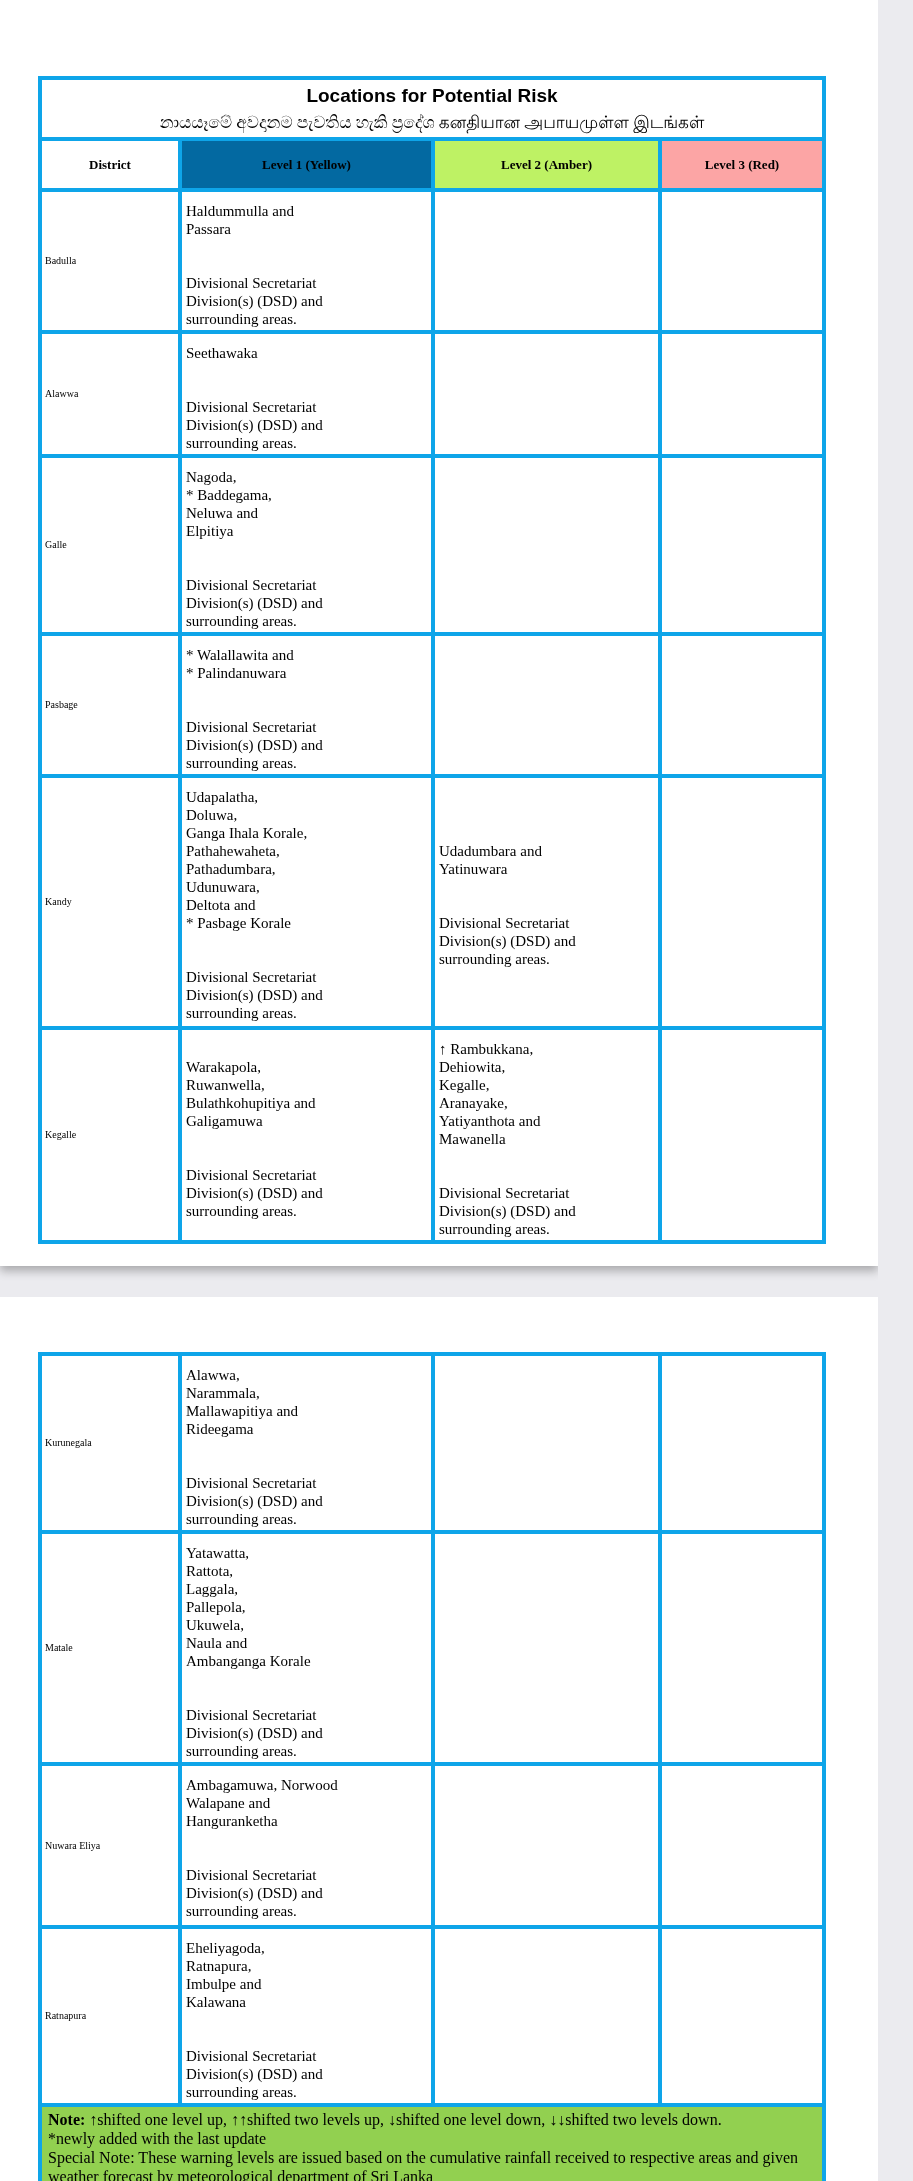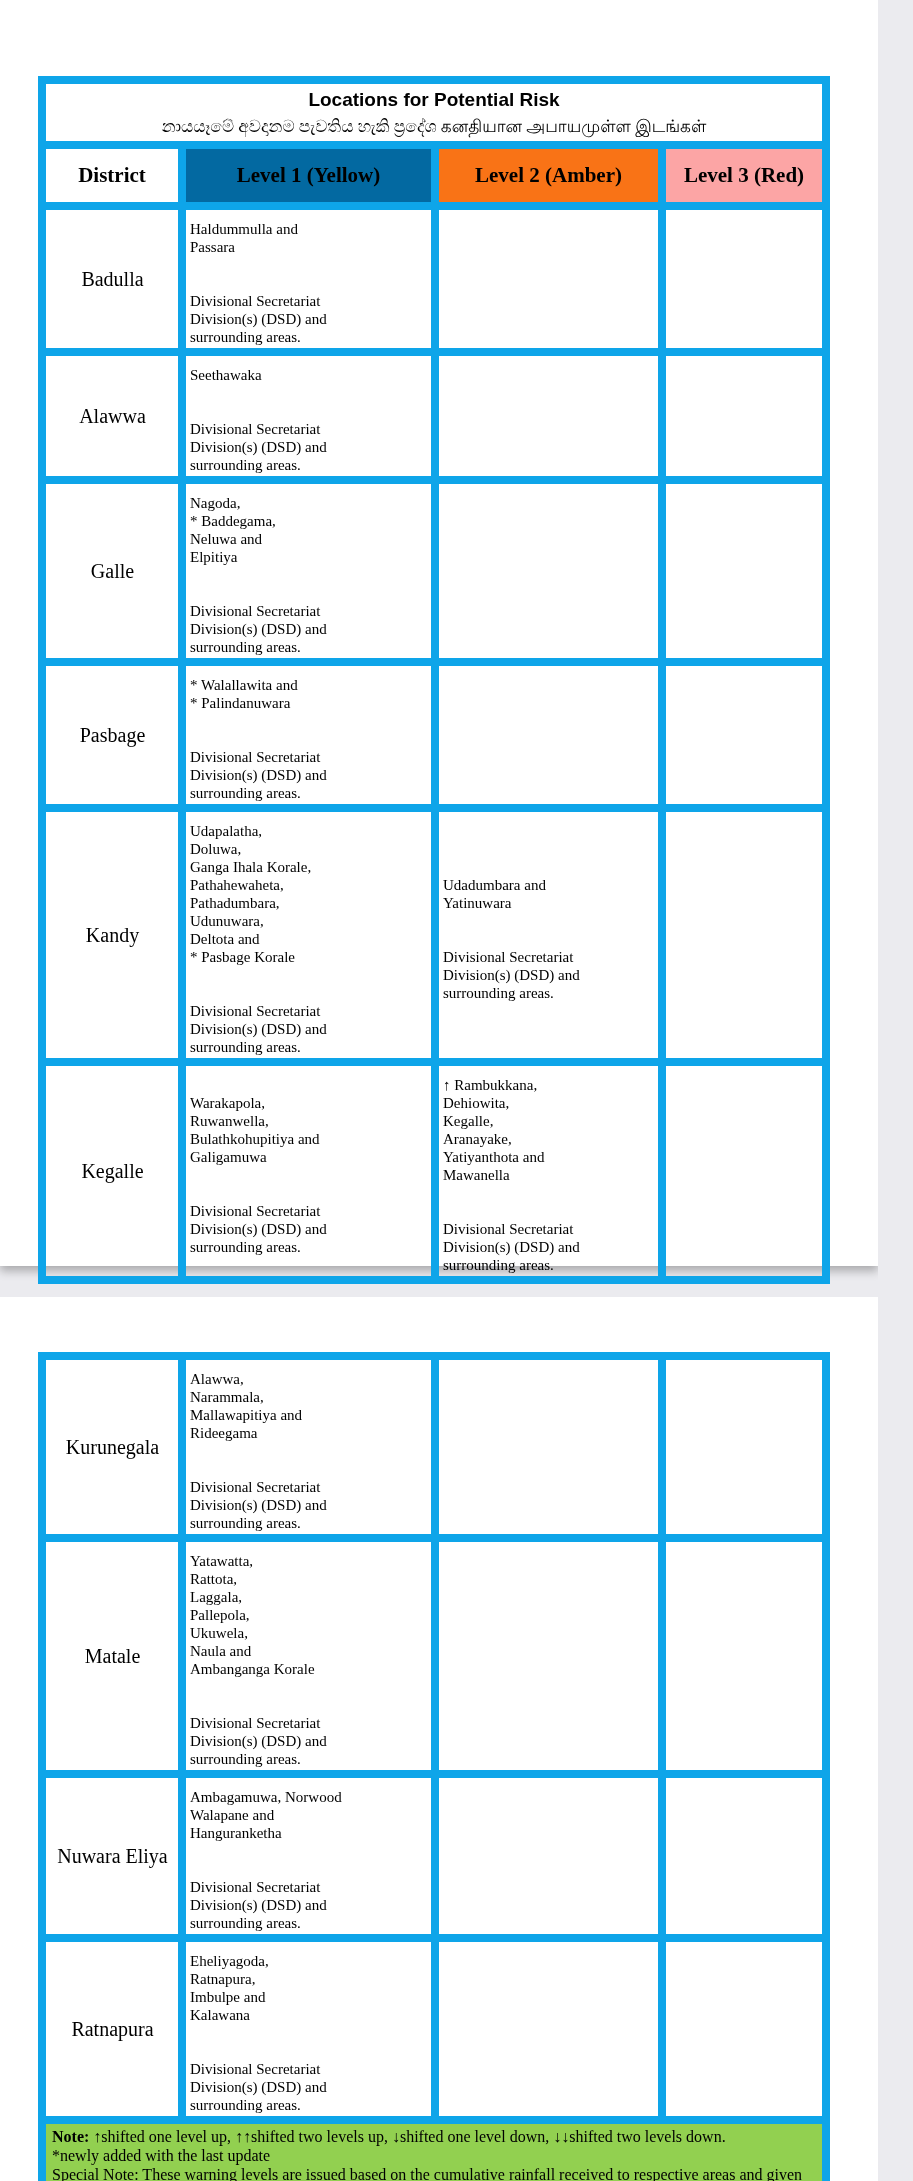--- a/index.html
+++ b/index.html
@@ -12,31 +12,31 @@
     position: relative;
     overflow: hidden;
   }
   .page { background: #ffffff; width: 878px; }
   .page-1 { height: 1266px; padding-top: 76px; box-shadow: 0 5px 9px rgba(0,0,0,0.28); position: relative; z-index: 1; }
   .page-sep { height: 31px; }
   .page-2 { height: 884px; padding-top: 55px; }
   .gutter { position: absolute; right: 0; top: 0; width: 35px; height: 2181px; background: #ebebef; z-index: 2; }
 
   table { border-collapse: collapse; table-layout: fixed; width: 784px; margin-left: 38px; }
-  td, th { border: 8px solid #0ea5e9; overflow: hidden; }
+  td, th { border: 4px solid #0ea5e9; overflow: hidden; }
 
   .title-cell { text-align: center; padding: 3px 2px 1px 2px; }
   .doc-title { font-family: "Liberation Sans", sans-serif; font-weight: bold; font-size: 19px; line-height: 26px; }
   .doc-subtitle { font-weight: normal; font-size: 17px; line-height: 27px; }
 
-  th { font-size: 21px; font-weight: bold; text-align: center; vertical-align: middle; padding: 14px; }
+  th { font-size: 13px; font-weight: bold; text-align: center; vertical-align: middle; padding: 14px; }
 
   .district-cell {
-    vertical-align: middle; text-align: center;
-    font-size: 20px; line-height: 18px; padding: 2px 2px 2px 3px;
+    vertical-align: middle; text-align: left;
+    font-size: 10px; line-height: 18px; padding: 2px 2px 2px 3px;
     white-space: pre-line;
   }
   .loc-cell {
     vertical-align: top; text-align: left;
     font-size: 15px; line-height: 18px; padding: 10px 3px 2px 4px;
     white-space: pre-line;
   }
 
   .note-cell { padding: 3px 6px 5px 6px; font-size: 16px; line-height: 19px; vertical-align: top; }
   .note-line b { font-weight: bold; }
@@ -55,21 +55,21 @@
     <tbody>
         <tr style="height:57px">
       <td colspan="4" class="title-cell">
         <div class="doc-title">Locations for Potential Risk</div>
         <div class="doc-subtitle">නායයෑමේ අවදානම පැවතිය හැකි ප්‍රදේශ  கனதியான அபாயமுள்ள இடங்கள்</div>
       </td>
     </tr>
     <tr style="height:51px">
       <th>District</th>
       <th style="background-color: #0369a1;">Level 1 (Yellow)</th>
-      <th style="background-color: #f97316;">Level 2 (Amber)</th>
+      <th style="background-color: #bef264;">Level 2 (Amber)</th>
       <th style="background-color: #fca5a5;">Level 3 (Red)</th>
     </tr>
     <tr style="height:128px">
       <td class="district-cell">Badulla</td>
       <td class="loc-cell">Haldummulla and
 Passara
 
 
 Divisional Secretariat
 Division(s) (DSD) and

